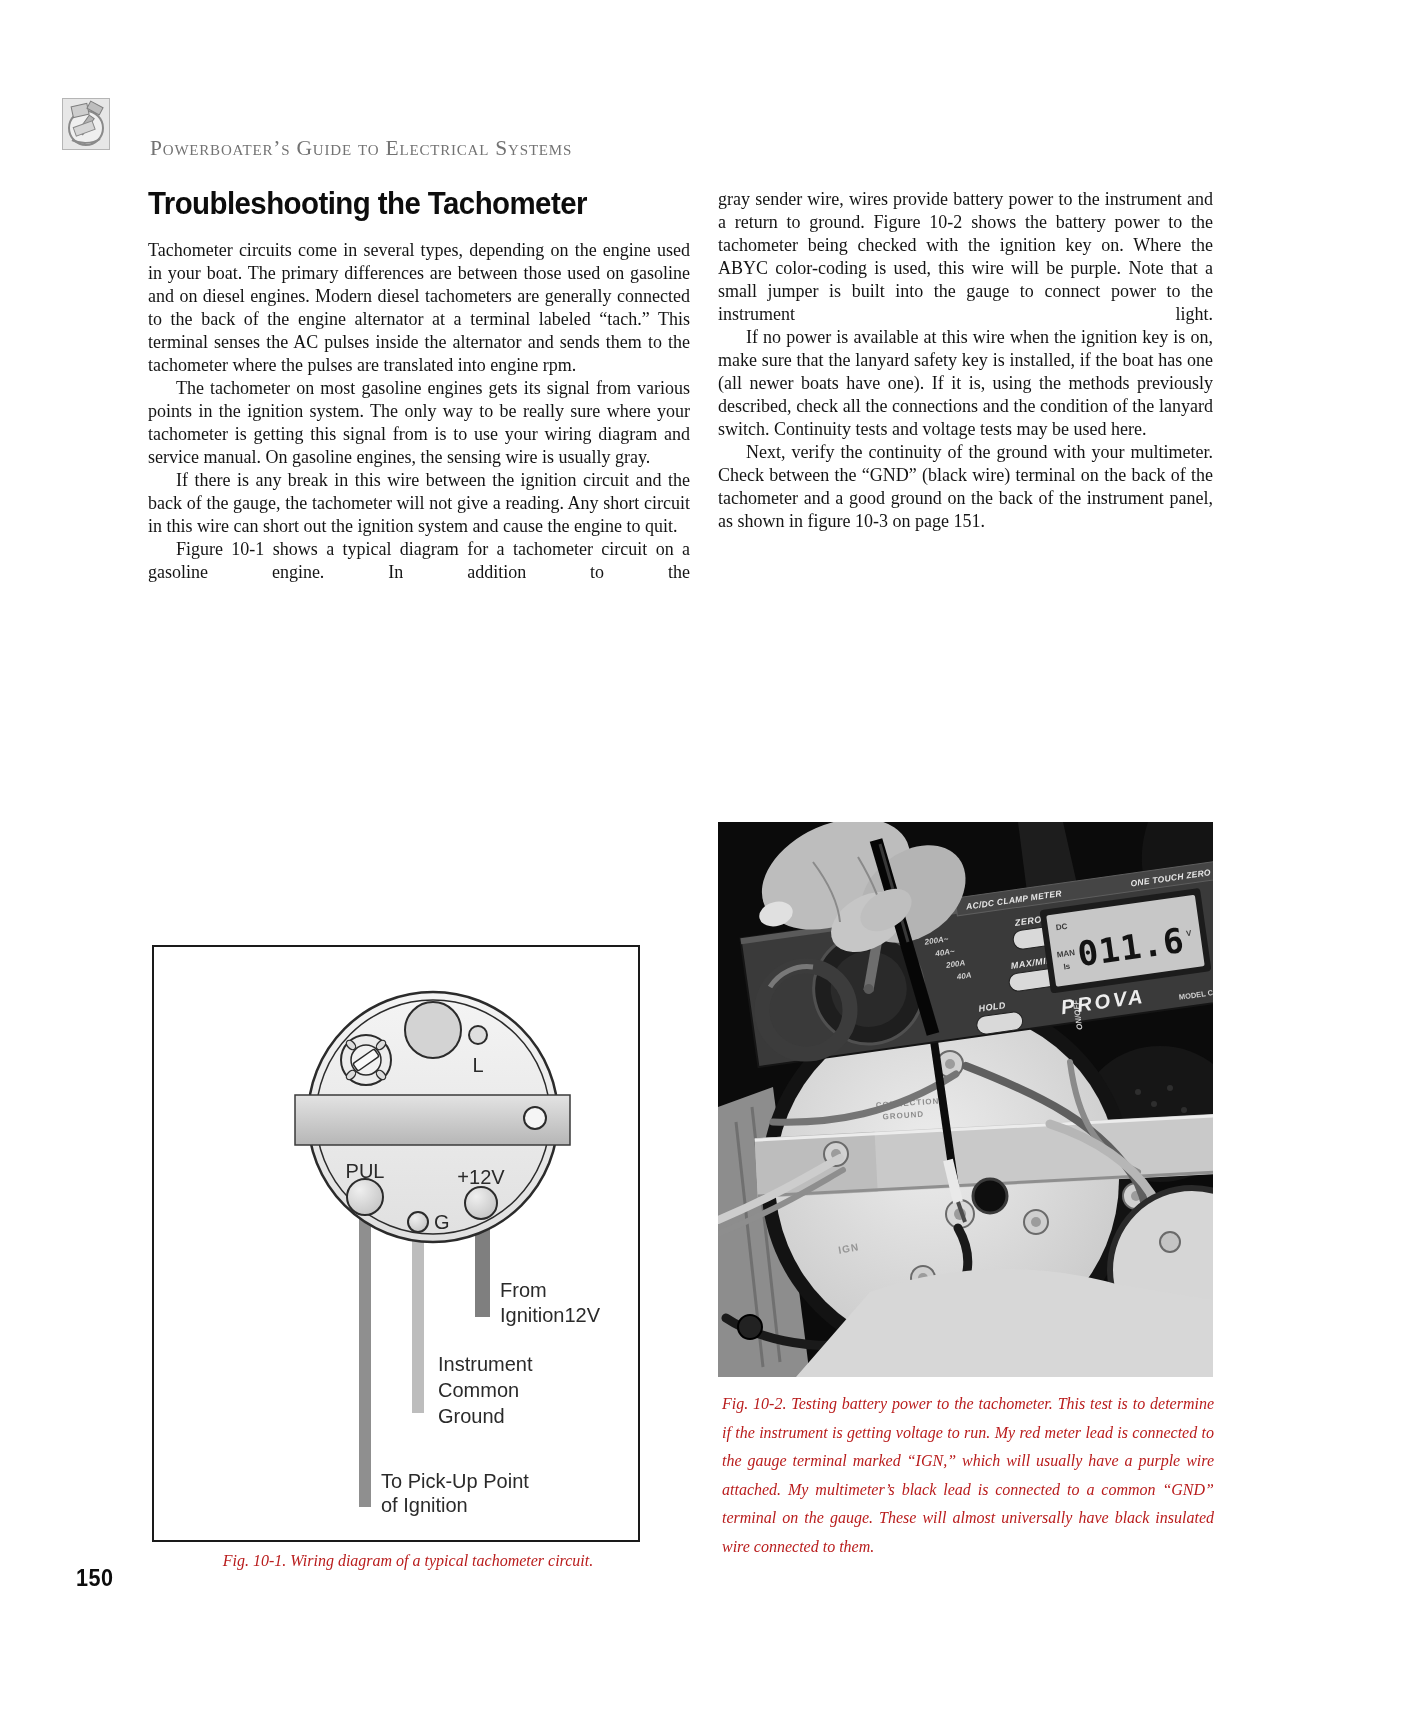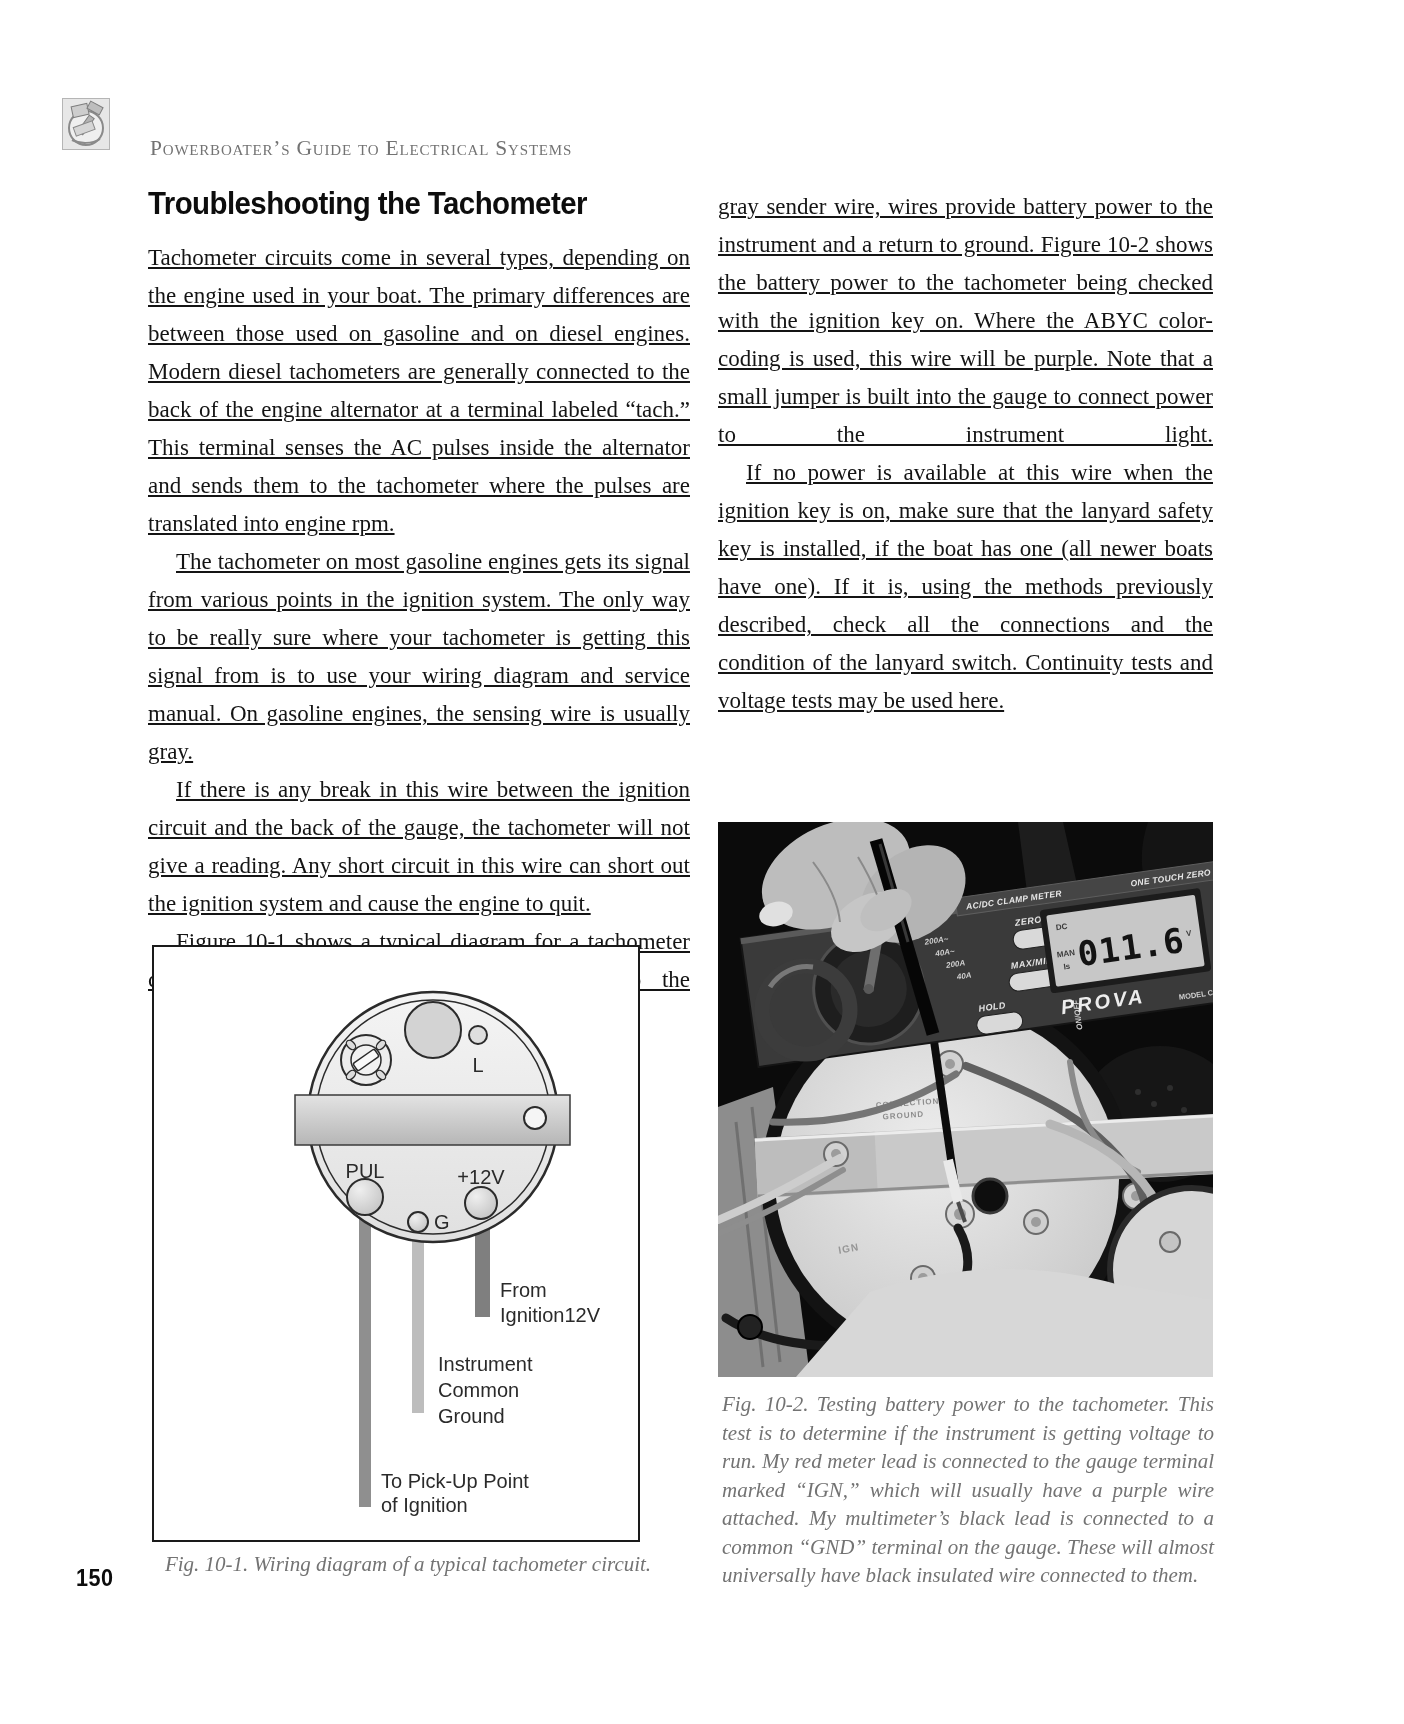--- a/index.html
+++ b/index.html
@@ -16,34 +16,34 @@
     letter-spacing:0.8px;color:#737373;
   }
   
   .heading{
     left:148px;top:186px;margin:0;
     font-family:"Liberation Sans",sans-serif;font-weight:700;font-size:31px;
     letter-spacing:-0.6px;color:#0d0d0d;
     transform:scaleX(0.95);transform-origin:left top;white-space:nowrap;
   }
   
-  .col{font-size:23px;line-height:38px;text-align:justify;hyphens:auto;text-decoration:underline;}
+  .col{font-size:18px;line-height:23px;text-align:justify;hyphens:auto;}
   .col p{margin:0;}
   .col p.indent{text-indent:28px;}
   .col p.cont{text-align-last:justify;}
   .col-left{left:148px;top:226px;width:542px;margin-top:13px;}
   .col-right{left:718px;top:188px;width:495px;}
   
   .fig1{
     left:152px;top:945px;width:488px;height:597px;
     border:2px solid #1a1a1a;box-sizing:border-box;background:#ffffff;
   }
   .dlabel{font-family:"Liberation Sans",sans-serif;font-size:20px;fill:#2a2a2a;}
   
-  .caption{font-style:italic;font-size:21px;color:#737373;}
+  .caption{font-style:italic;font-size:16px;color:#b91c1c;}
   .cap1{left:148px;top:1552px;width:520px;white-space:nowrap;text-align:center;}
   .cap2{left:722px;top:1390px;width:492px;line-height:28.5px;text-align:justify;}
   
   .fig2{left:718px;top:822px;width:495px;height:555px;background:#0b0b0b;}
   .m-lab{font:italic 700 9px "Liberation Sans",sans-serif;fill:#e4e4e4;letter-spacing:.5px;}
   .m-dial{font:italic 700 8px "Liberation Sans",sans-serif;fill:#cfcfcf;}
   .m-strip{font:italic 700 8.5px "Liberation Sans",sans-serif;fill:#e8e8e8;letter-spacing:.3px;}
   .lcd-s{font:700 8px "Liberation Sans",sans-serif;fill:#3a3a3a;}
   .lcd-d{font:700 34px "DejaVu Sans Mono",monospace;fill:#131313;letter-spacing:1px;}
   .m-brand{font:italic 700 20px "Liberation Sans",sans-serif;fill:#ededed;letter-spacing:3px;}
@@ -79,20 +79,21 @@
 <div class="abs col col-left">
   <p>Tachometer circuits come in several types, depending on the engine used in your boat. The primary differences are between those used on gasoline and on diesel engines. Modern diesel tachometers are generally connected to the back of the engine alternator at a terminal labeled “tach.” This terminal senses the AC pulses inside the alternator and sends them to the tachometer where the pulses are translated into engine rpm.</p>
   <p class="indent">The tachometer on most gasoline engines gets its signal from various points in the ignition system. The only way to be really sure where your tachometer is getting this signal from is to use your wiring diagram and service manual. On gasoline engines, the sensing wire is usually gray.</p>
   <p class="indent">If there is any break in this wire between the ignition circuit and the back of the gauge, the tachometer will not give a reading. Any short circuit in this wire can short out the ignition system and cause the engine to quit.</p>
   <p class="indent cont">Figure 10-1 shows a typical diagram for a tachometer circuit on a gasoline engine. In addition to the</p>
 </div>
 
 <div class="abs col col-right">
   <p class="cont">gray sender wire, wires provide battery power to the instrument and a return to ground. Figure 10-2 shows the battery power to the tachometer being checked with the ignition key on. Where the ABYC color-coding is used, this wire will be purple. Note that a small jumper is built into the gauge to connect power to the instrument light.</p>
   <p class="indent">If no power is available at this wire when the ignition key is on, make sure that the lanyard safety key is installed, if the boat has one (all newer boats have one). If it is, using the methods previously described, check all the connections and the condition of the lanyard switch. Continuity tests and voltage tests may be used here.</p>
+  <p class="indent">Next, verify the continuity of the ground with your multimeter. Check between the “GND” (black wire) terminal on the back of the tachometer and a good ground on the back of the instrument panel, as shown in figure 10-3 on page 151.</p>
 </div>
 
 <div class="abs fig1">
   <svg width="484" height="593" viewBox="0 0 484 593">
     <defs>
       <linearGradient id="gfill" x1="0" y1="0" x2="0" y2="1">
         <stop offset="0" stop-color="#f4f4f4"></stop>
           <stop offset="1" stop-color="#e0e0e0"></stop>
       </linearGradient>
       <linearGradient id="barfill" x1="0" y1="0" x2="0" y2="1">

